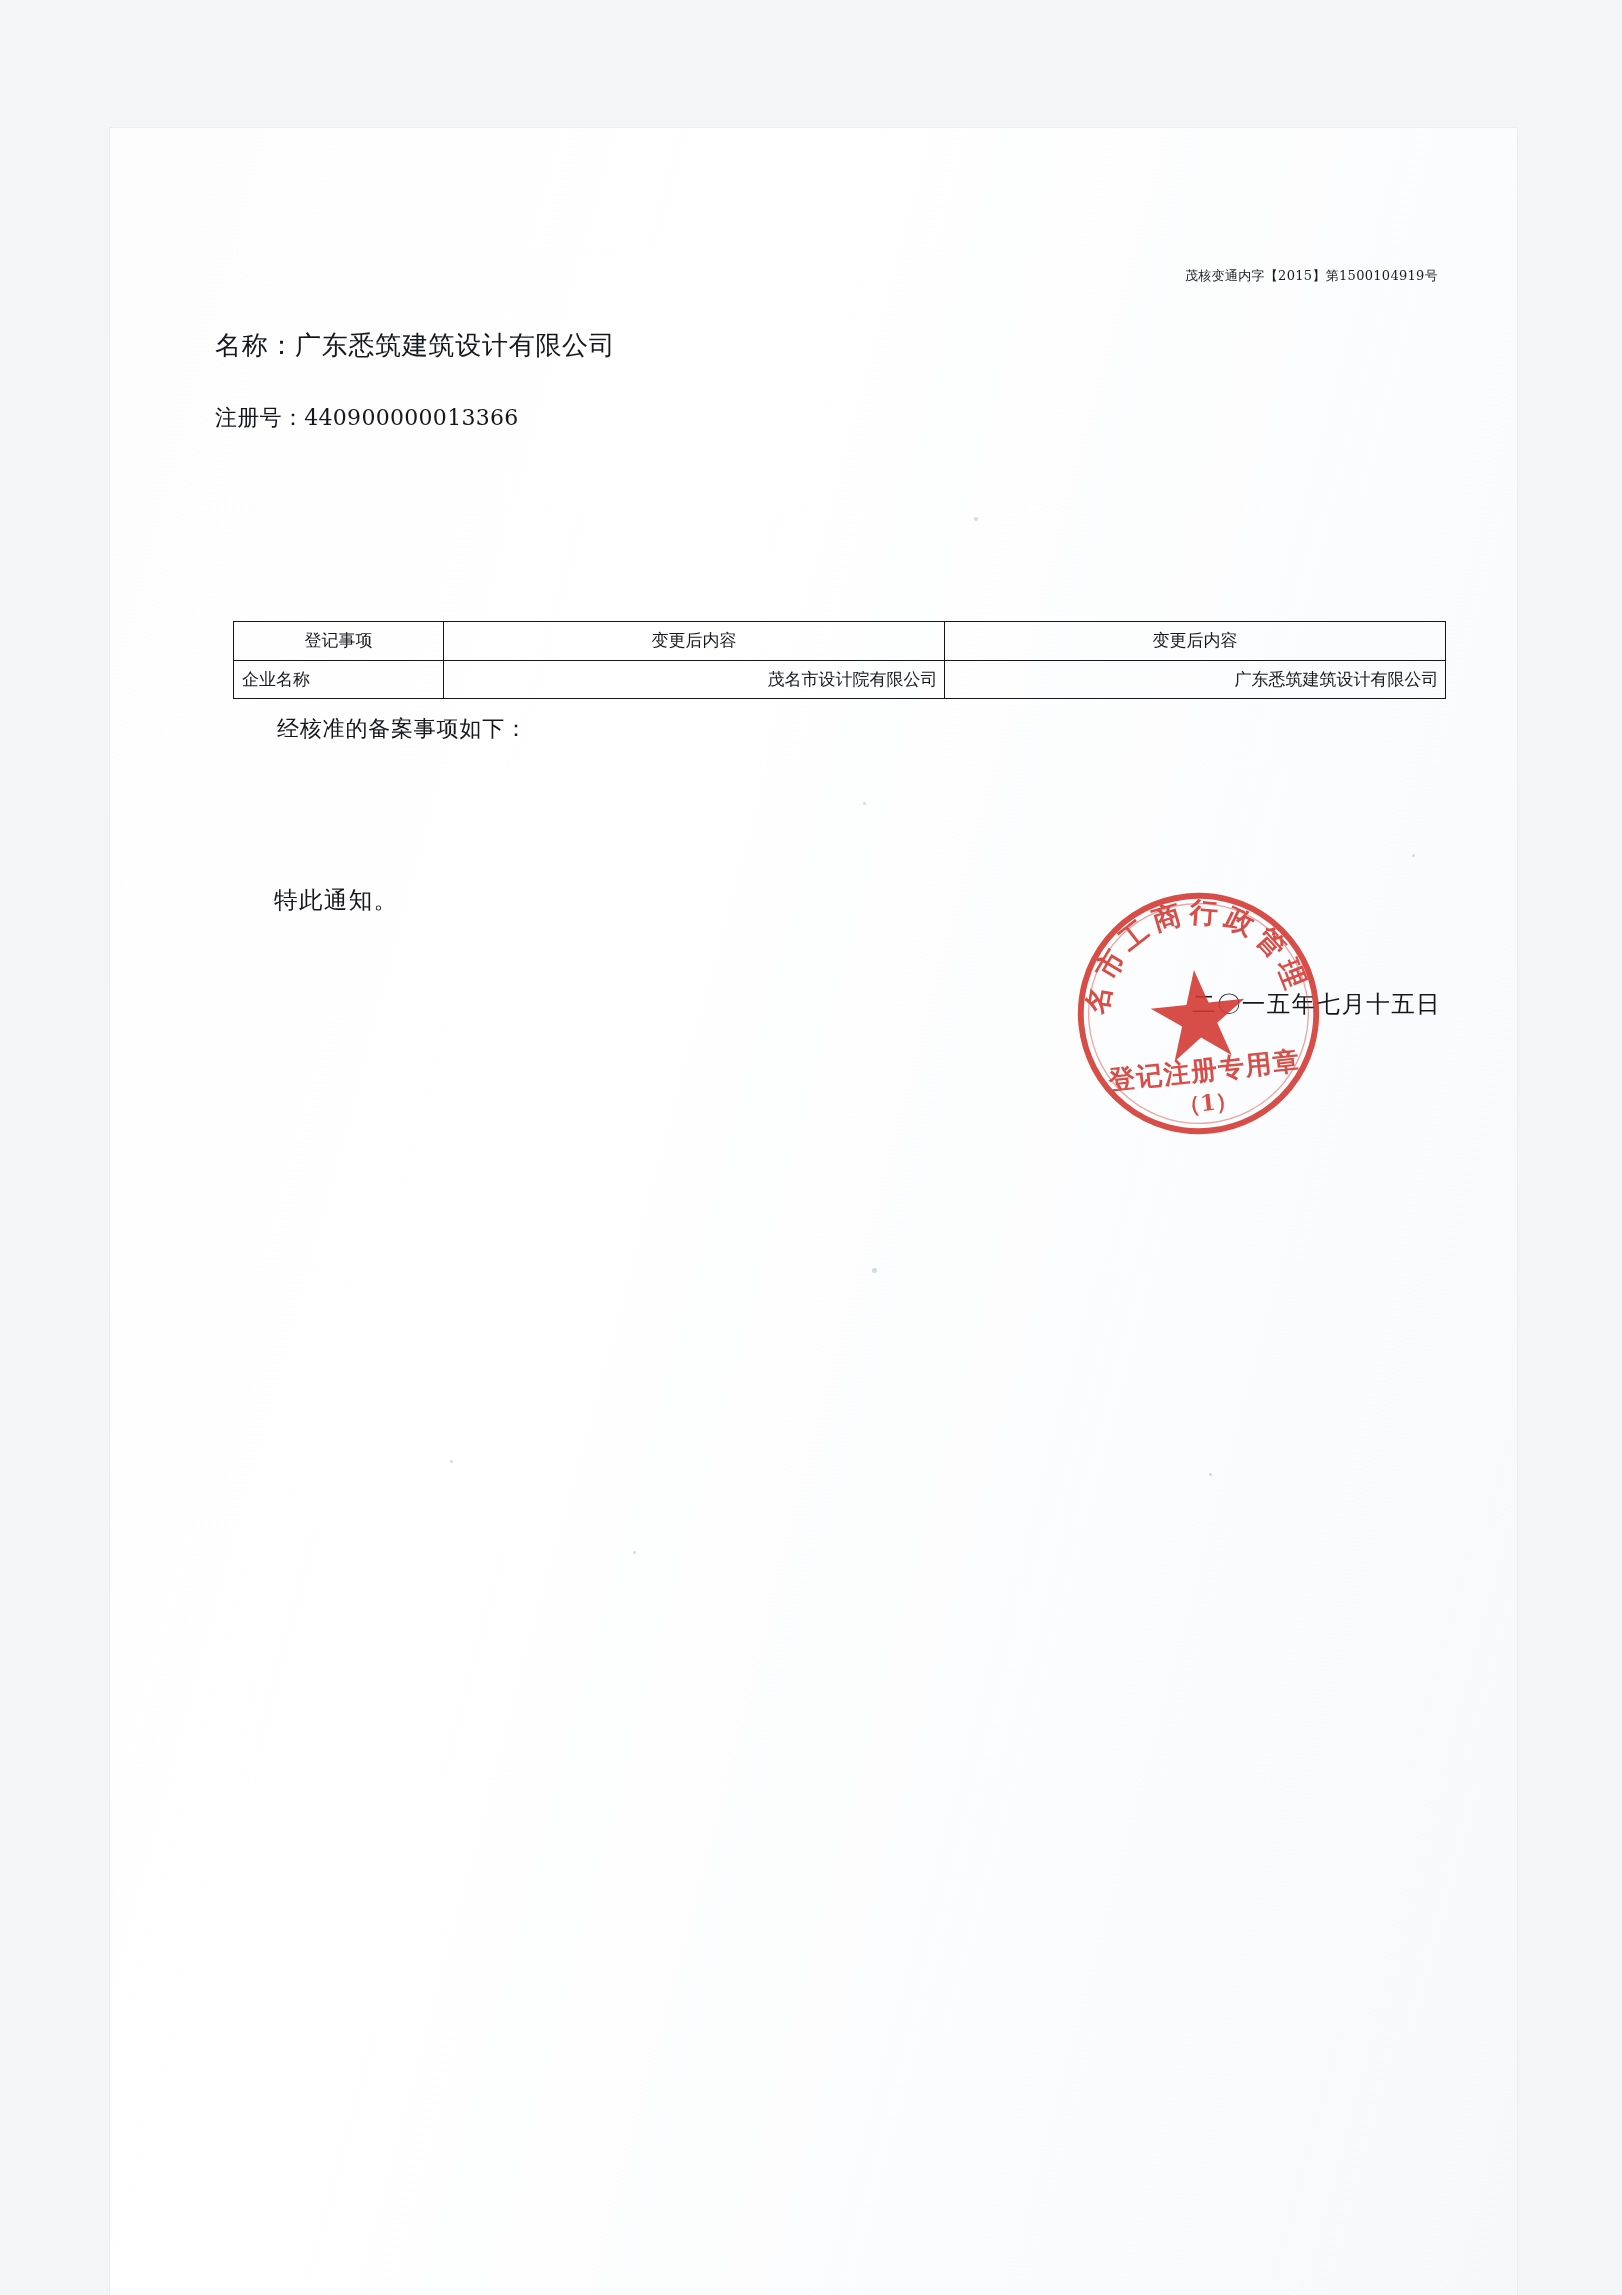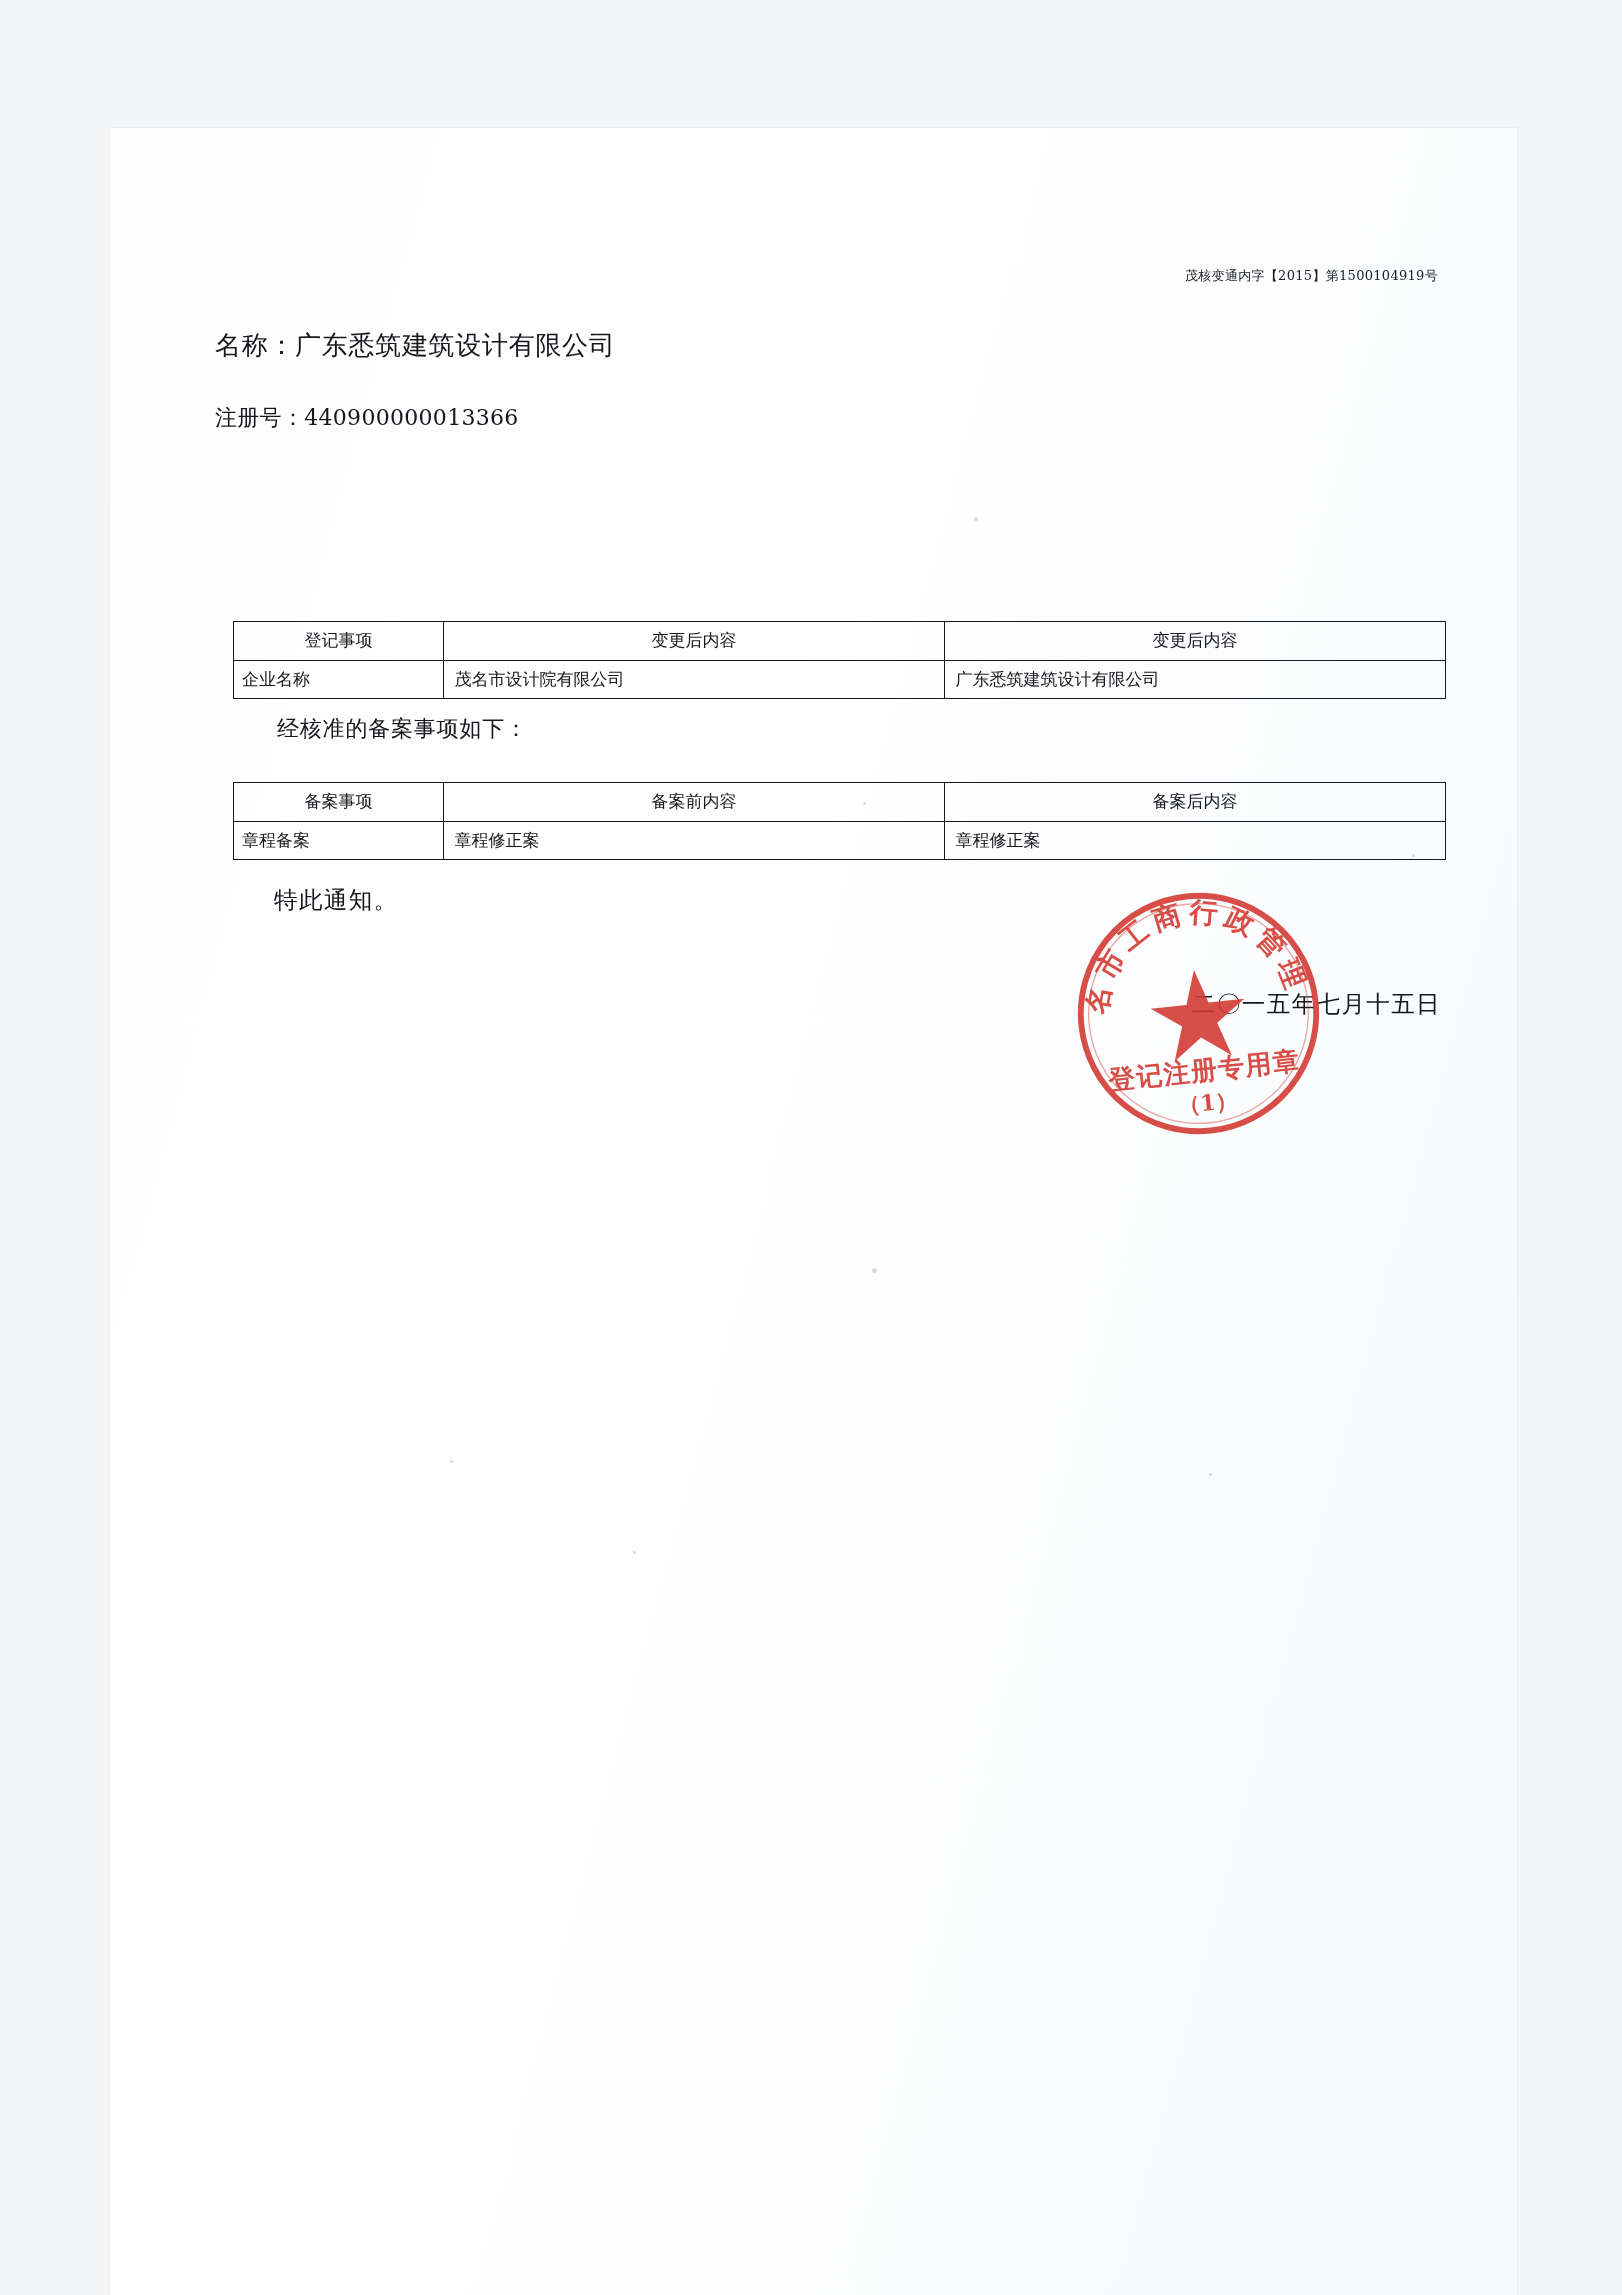--- a/index.html
+++ b/index.html
@@ -135,21 +135,21 @@
     border: 1.3px solid #15171c;
     font-family: "DejaVu Serif", serif;
     color: #15171c;
     font-size: 17px;
     height: 35px;
     padding: 1.3px 6.5px;
     font-weight: normal;
   }
   table.reg th { text-align: center; }
   table.reg td.item { text-align: left; padding-left: 7.9px; }
-  table.reg td.val  { text-align: left; padding-left: 10.5px; }
+  table.reg td.val  { text-align: right; padding-left: 10.5px; }
   .col-a { width: 196px; }
   .col-b { width: 487px; }
   .col-c { width: 487px; }
 
   
   .seal {
     position: absolute;
     left: 961px;
     top: 758px;
     width: 255px;
@@ -192,34 +192,20 @@
         <tr>
           <td class="item">企业名称</td>
           <td class="val">茂名市设计院有限公司</td>
           <td class="val">广东悉筑建筑设计有限公司</td>
         </tr>
       </tbody>
         </table>
 
       <div class="sub-label">经核准的备案事项如下：</div>
 
-      <table class="reg t2">
-        <tbody>
-            <tr>
-          <th class="col-a">备案事项</th>
-          <th class="col-b">备案前内容</th>
-          <th class="col-c">备案后内容</th>
-        </tr>
-        <tr>
-          <td class="item">章程备案</td>
-          <td class="val">章程修正案</td>
-          <td class="val">章程修正案</td>
-        </tr>
-      </tbody>
-        </table>
 
       <div class="notice-end">特此通知。</div>
 
       <div class="sign-date">二〇一五年七月十五日</div>
 
       <div class="seal">
         <svg width="255" height="255" viewBox="0 0 390 390" aria-hidden="true">
           <defs>
             <path id="sealArc" d="M 55,195 A 140,140 0 1 1 335,195"></path>
           </defs>

